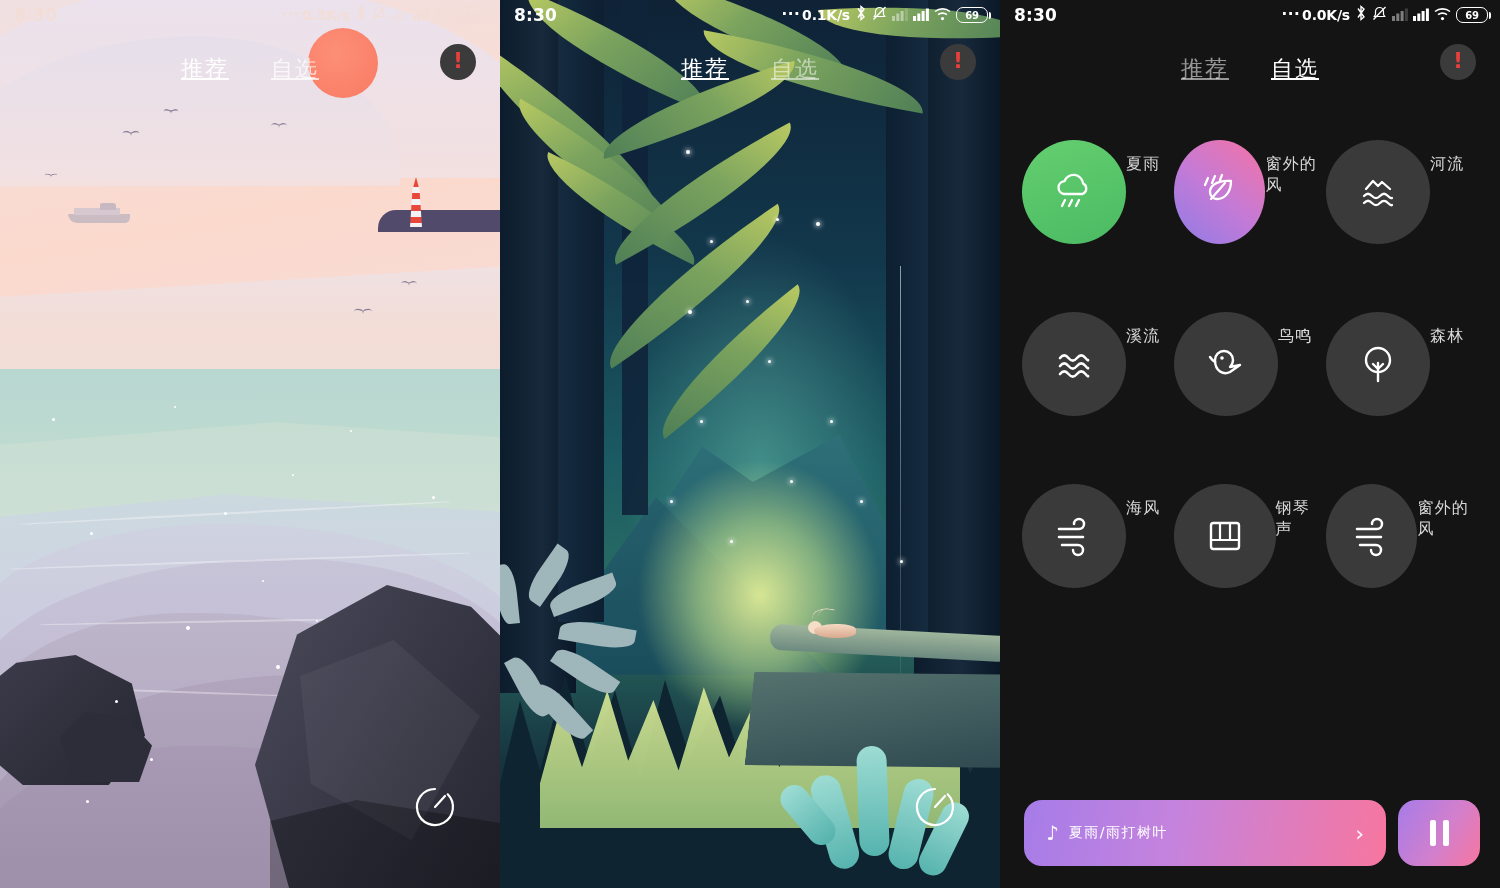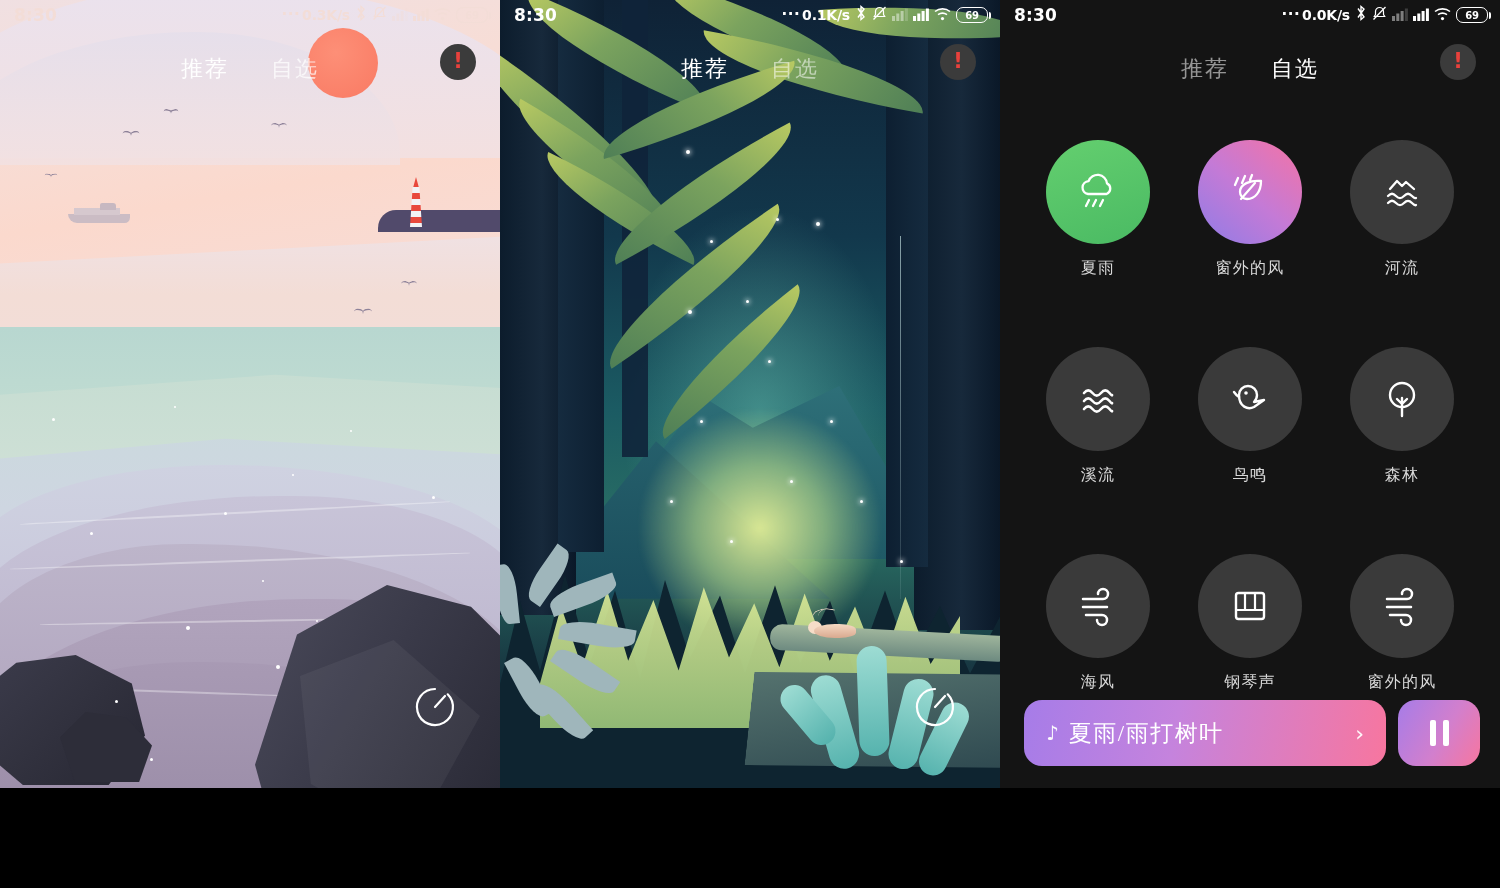--- a/index.html
+++ b/index.html
@@ -3,21 +3,21 @@
 <meta charset="utf-8">
 <style>
   * { box-sizing: border-box; margin: 0; padding: 0; }
   html, body {
     width: 1500px; height: 888px;
     background: #000;
     font-family: "DejaVu Sans", "Liberation Sans", sans-serif;
     overflow: hidden;
   }
   .stage { position: relative; width: 1500px; height: 888px; display: flex; }
-  .panel { position: relative; width: 500px; height: 788px; overflow: hidden; }
+  .panel { position: relative; width: 500px; height: 888px; overflow: hidden; }
 
   
   .statusbar {
     position: absolute; top: 0; left: 0; right: 0; height: 30px;
     display: flex; align-items: center; z-index: 40;
     padding: 0 12px 0 14px;
   }
   .sb-time { font-size: 17px; font-weight: bold; letter-spacing: .2px; }
   .sb-right { margin-left: auto; display: flex; align-items: center; gap: 5px; }
   .sb-net { font-size: 14px; font-weight: bold; letter-spacing: -.2px; display:flex; align-items:baseline; gap:2px;}
@@ -32,21 +32,21 @@
   .sb-batt::after{ content:""; position:absolute; right:-4px; top:4px; width:2.5px;height:7px;
     background: currentColor; border-radius: 0 2px 2px 0;}
   .light-status { color: #ffffff; }
   .dim-status { color: #f3ddd7; }
 
   
   .tabbar {
     position: absolute; top: 46px; left: 0; right: 0; height: 46px;
     display: flex; align-items: center; justify-content: center; gap: 42px; z-index: 40;
   }
-  .tab { font-size: 22px; letter-spacing: 2px; cursor: pointer; }
+  .tab { font-size: 22px; letter-spacing: 2px; cursor: pointer; text-decoration: underline; }
   .tab.active { color: #ffffff; }
   .tab.inactive { color: rgba(255,255,255,0.55); }
   .p1 .tab.active { color: rgba(255,255,255,0.95); }
   .p1 .tab.inactive { color: rgba(255,255,255,0.72); }
   .alert-badge {
     position: absolute; right: 24px; top: 44px; width: 36px; height: 36px;
     border-radius: 50%; background: #3b3b3b; display: flex; align-items: center;
     justify-content: center; z-index: 41;
   }
   .alert-badge span { color: #e8413c; font-size: 21px; font-weight: bold; line-height: 1; margin-top: -2px;}
@@ -168,36 +168,36 @@
   
   .card-text{ position:absolute; left:36px; bottom:52px; z-index:30; color:#fff; }
   .card-title{ font-size:36px; font-weight:300; letter-spacing:4px; line-height:1.15; text-shadow: 0 1px 6px rgba(0,0,0,.25);}
   .card-sub{ font-size:16px; letter-spacing:2px; margin-top:9px; color: rgba(255,255,255,.92); text-shadow: 0 1px 6px rgba(0,0,0,.25);}
   .timer-btn{ position:absolute; right:42px; bottom:58px; width:46px;height:46px; z-index:30; }
 
   
   .p3{ background:#141414; }
   .grid{ position:absolute; top:140px; left:0; right:0; display:grid;
     grid-template-columns: repeat(3,1fr); row-gap: 68px; padding: 0 22px; }
-  .cell{ display:flex; flex-direction:column; align-items:center;font-family:Liberation Serif, serif; }
+  .cell{ display:flex; flex-direction:row; align-items:flex-start;font-family:Liberation Serif, serif; }
   .bubble{ width:104px; height:104px; border-radius:50%; background:#3a3a3a;
     display:flex; align-items:center; justify-content:center; }
   .bubble.sel-green{ background: linear-gradient(160deg,#64cf6f 0%,#4aba63 100%); }
   .bubble.sel-pink{ background: linear-gradient(40deg,#9b7ee0 0%,#c07ad4 45%,#f islands 0%, #f47aa6 100%);
     background: linear-gradient(40deg,#8f7ce6 0%,#c47ad6 48%,#f573a4 100%); }
   .cell-label{ margin-top:14px; font-size:16px; color:#d8d8d8; letter-spacing:1.2px; }
   .ic{ width:50px; height:50px; display:block; }
 
   
   .playerbar{ position:absolute; left:24px; right:20px; bottom:22px; height:66px;
     display:flex; gap:12px; z-index:60; }
   .track{ flex:1; border-radius:18px; display:flex; align-items:center; padding:0 22px;
     background: linear-gradient(100deg,#a67ce8 0%,#c583dd 42%,#f7769f 100%); color:#fff; }
   .track .note{ font-size:20px; margin-right:10px; opacity:.95;}
-  .track .tname{ font-size:23px; letter-spacing:1.5px;font-family:Liberation Serif, serif; }
+  .track .tname{ font-size:14px; letter-spacing:1.5px; }
   .track .chev{ margin-left:auto; font-size:22px; opacity:.95;}
   .playbtn{ width:82px; border-radius:18px;
     background: linear-gradient(120deg,#a67ce8 0%,#d27fcd 55%,#f7769f 100%);
     display:flex; align-items:center; justify-content:center; gap:7px;}
   .playbtn b{ display:block; width:6px; height:26px; background:#fff; border-radius:2px;}
 </style>
 </head>
 <body>
 
 <div class="stage">

